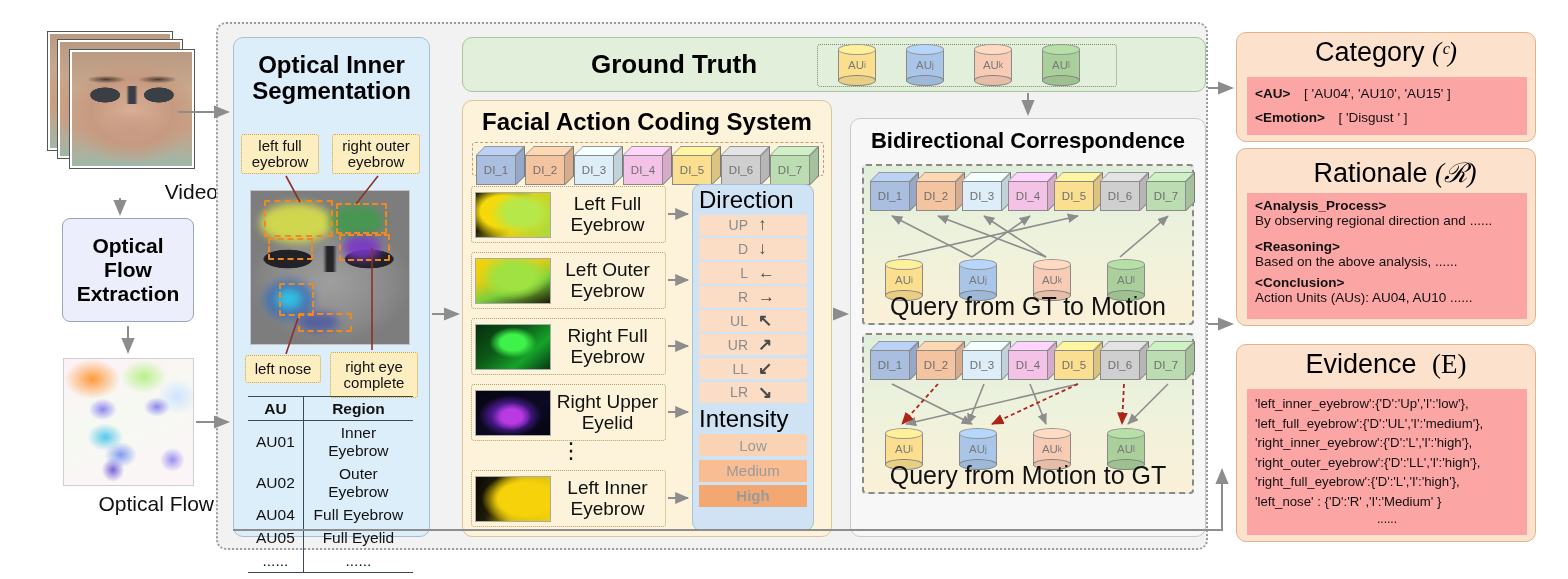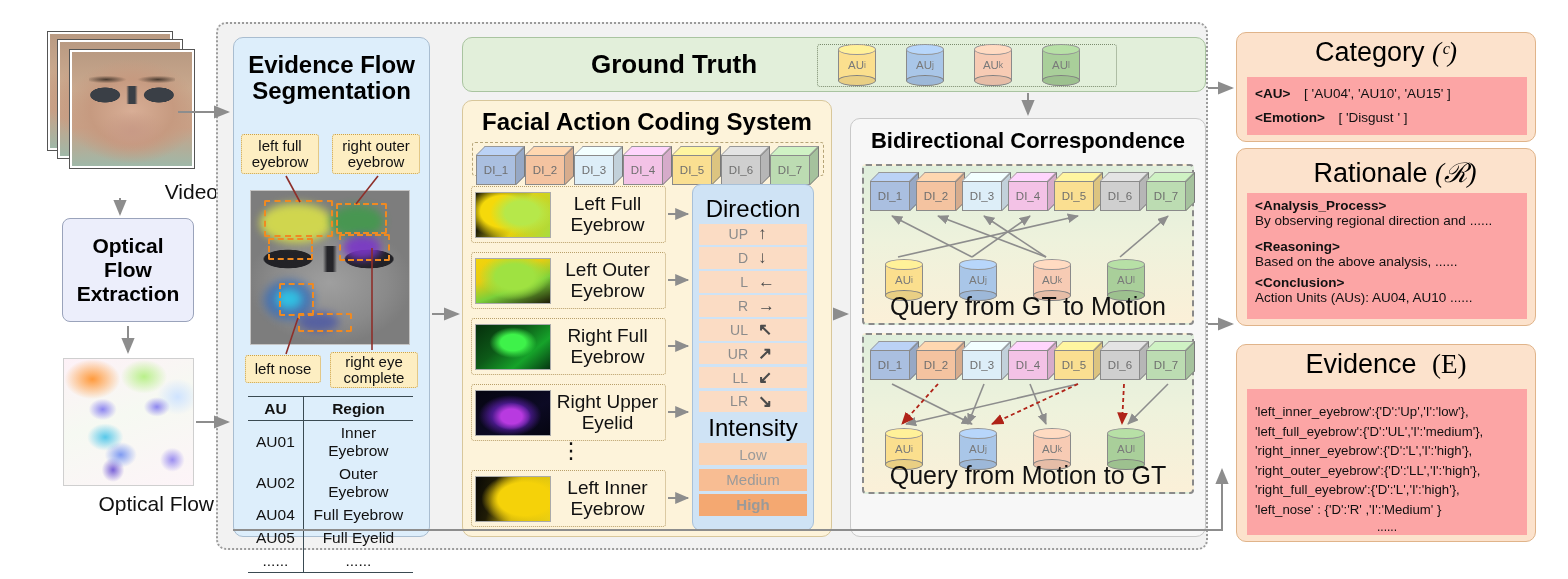--- a/index.html
+++ b/index.html
@@ -166,21 +166,21 @@
     display:flex; align-items:center; background:transparent;
   }
   .facs-thumb { width:76px; height:46px; margin:3px; border:1px solid #aaa; }
   .facs-label {
     flex:1; text-align:center; font-size:19px; color:#111; line-height:1.08; padding-right:4px;
   }
 
   
   .di-panel {
     position:absolute; border:1.5px solid #a8c0d8; border-radius:9px; background:#cfe3f5;
-    display:flex; flex-direction:column; align-items:center; padding:11px 6px;
+    display:flex; flex-direction:column; align-items:flex-start; padding:2px 6px;
   }
   .di-head { font-size:24px; color:#000; text-align:center; line-height:1.1; }
   .dir-row {
     width:108px; height:21.5px; background:#fbdcc4; margin:1.2px 0;
     display:flex; align-items:center; justify-content:center; gap:10px;
   }
   .dir-row .t { font-size:14px; color:#8b8b8b; width:26px; text-align:right; }
   .dir-row .a { font-size:17px; color:#4b4b4b; width:26px; text-align:left; font-weight:bold; }
   .int-row {
     width:108px; height:22px; margin:1.6px 0;
@@ -228,27 +228,27 @@
   <div class="abs cap" style="left:48px; top:180px; width:170px;">Video</div>
 
   <div class="abs proc-box" style="left:62px; top:218px; width:132px; height:104px;">Optical Flow Extraction</div>
 
   <div class="abs of-img" style="left:63px; top:358px; width:131px; height:128px;"></div>
   <div class="abs cap" style="left:42px; top:492px; width:172px;">Optical Flow</div>
 
   <div class="outer-dotted"></div>
 
   <div class="panel panel-ofs" style="left:233px; top:37px; width:197px; height:500px;">
-    <div class="panel-title" style="margin-top:14px; font-size:24px;">Evidence Flow Segmentation</div>
+    <div class="panel-title" style="margin-top:14px; font-size:24px;">Optical Inner Segmentation</div>
   </div>
 
   <div class="chip" style="left:241px; top:134px; width:78px; height:40px;">left full eyebrow</div>
   <div class="chip" style="left:332px; top:134px; width:88px; height:40px;">right outer eyebrow</div>
   <div class="chip" style="left:245px; top:355px; width:76px; height:28px;">left nose</div>
-  <div class="chip" style="left:330px; top:352px; width:88px; height:36px;">right eye complete</div>
+  <div class="chip" style="left:330px; top:352px; width:88px; height:46px;">right eye complete</div>
 
   <div class="seg-face" style="left:250px; top:190px; width:160px; height:155px;">
     <div class="glasses"></div>
     <div class="blob" style="left:6%; top:8%; width:46%; height:26%; background:#d9e04a; opacity:.9;"></div>
     <div class="blob" style="left:50%; top:9%; width:34%; height:22%; background:#3f9b4a; opacity:.85;"></div>
     <div class="blob" style="left:58%; top:29%; width:24%; height:16%; background:#7a36c8; opacity:.9;"></div>
     <div class="blob" style="left:8%; top:58%; width:32%; height:26%; background:#3f6fb5; opacity:.85;"></div>
     <div class="blob" style="left:16%; top:64%; width:16%; height:13%; background:#2ec8e8; opacity:.9;"></div>
     <div class="blob" style="left:30%; top:79%; width:26%; height:13%; background:#4553a8; opacity:.75;"></div>
     <div class="seg-box" style="left:8%;  top:6%;  width:44%; height:24%;"></div>
@@ -614,21 +614,21 @@
       </div>
     </div>
   </div>
 
   <div class="rpanel" style="left:1236px; top:344px; width:300px; height:198px;">
     <div class="rtitle" style="font-size:27px; margin-top:4px;">
       <span>Evidence</span>
       <span style="font-family:'Liberation Serif', serif; margin-left:8px;">(E)</span>
     </div>
     <div class="rbody" style="left:10px; top:44px; width:280px; height:146px;">
-      <div style="position:absolute; left:8px; top:13px;">
+      <div style="position:absolute; left:8px; top:5px;">
         <div class="evline">'left_inner_eyebrow':{'D':'Up','I':'low'},</div>
         <div class="evline">'left_full_eyebrow':{'D':'UL','I':'medium'},</div>
         <div class="evline">'right_inner_eyebrow':{'D':'L','I':'high'},</div>
         <div class="evline">'right_outer_eyebrow':{'D':'LL','I':'high'},</div>
         <div class="evline">'right_full_eyebrow':{'D':'L','I':'high'},</div>
         <div class="evline">'left_nose'   : {'D':'R'  ,'I':'Medium'  }</div>
         <div class="evline" style="text-align:center; width:264px; font-size:12px;">......</div>
       </div>
     </div>
   </div>

